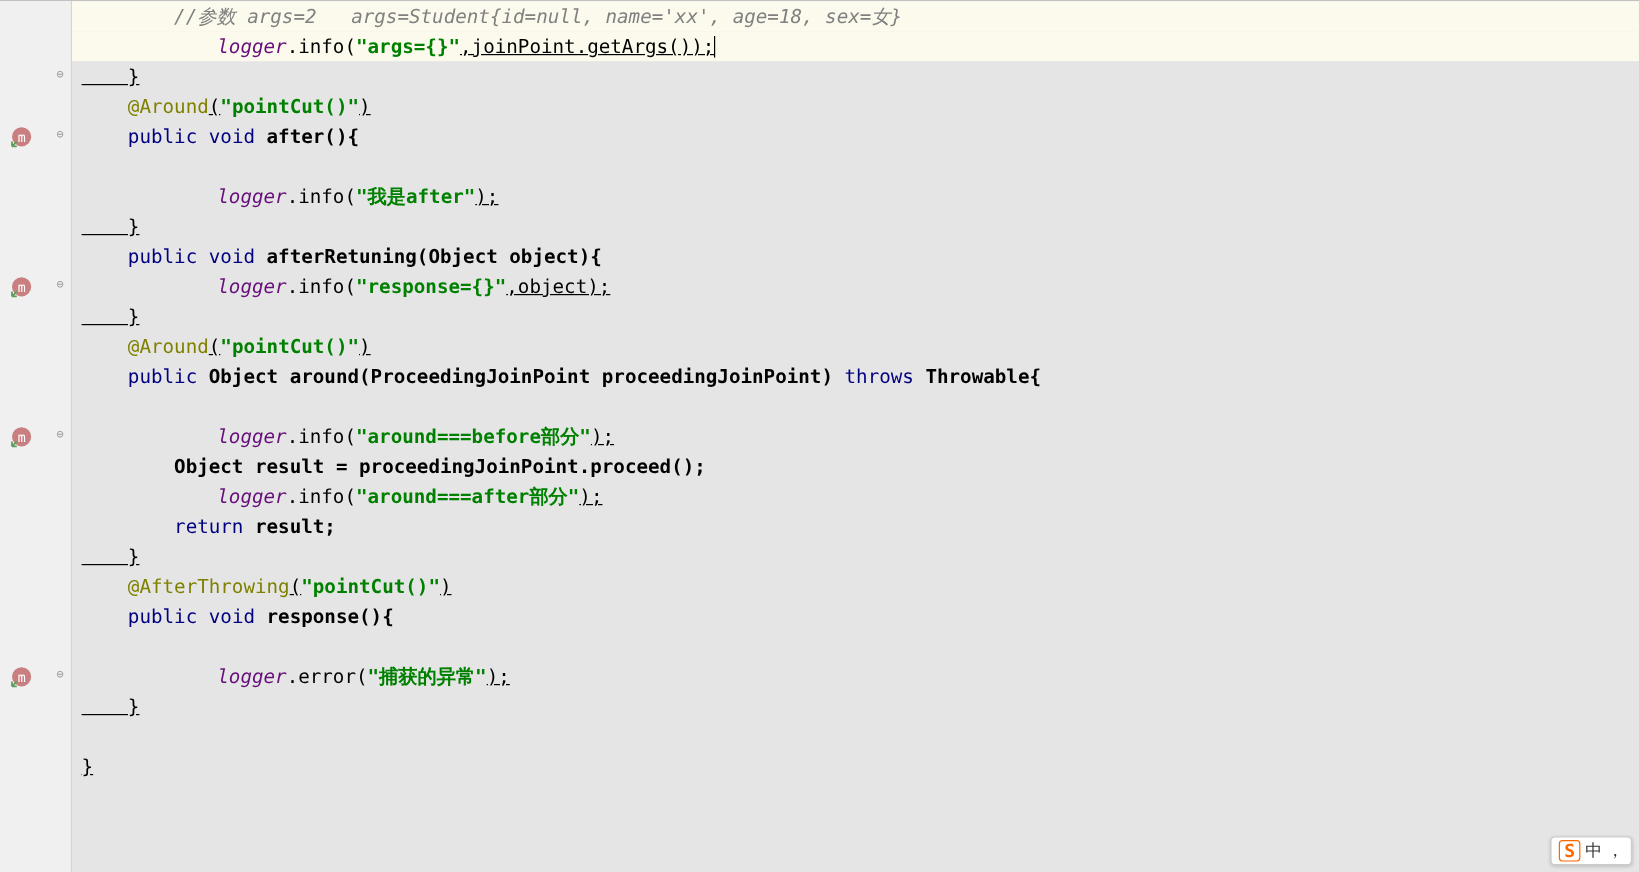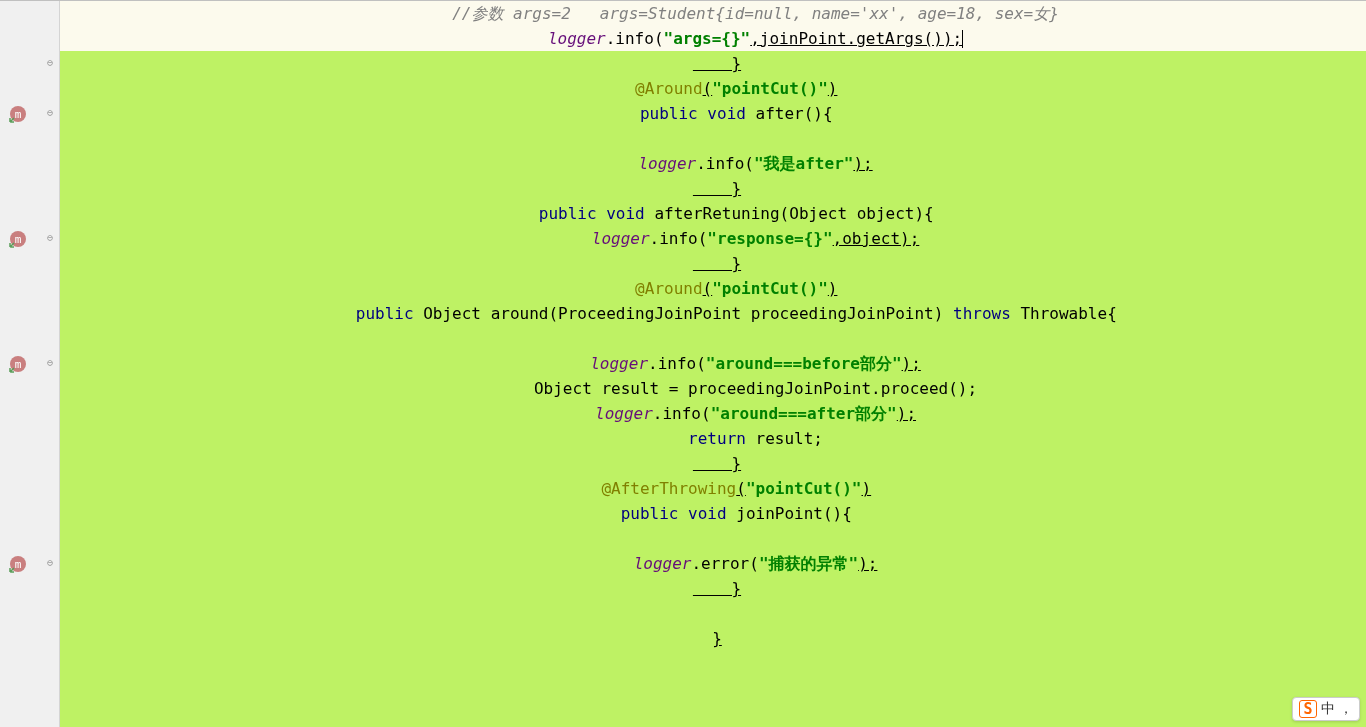--- a/index.html
+++ b/index.html
@@ -33,45 +33,44 @@
   .gutter-collapse {
     position: absolute;
     right: 2px;
     width: 10px;
     height: 10px;
     color: #999;
     font-size: 10px;
   }
   .code-area {
     flex: 1;
-    background: #bef264;
+    background: #e5e5e5;
     position: relative;
-    text-align: center;
   }
   .code-line {
     height: 25px;
     line-height: 25px;
     white-space: pre;
     padding-left: 8px;
   }
   .highlight-line {
     background: #fcfaed;
   }
   .highlight-caret-line {
     background: #fcfaed;
   }
   
   .tk-comment { color: #808080; font-style: italic; }
   .tk-keyword { color: #000080; font-weight: normal; }
   .tk-annotation { color: #808000; }
   .tk-string { color: #008000; font-weight: bold; }
-  .tk-field { color: #660E7A; font-style: italic; }
+  .tk-field { color: #660E7A; font-style: italic; margin-left: 36px; }
   .tk-method { color: #000000; }
   .tk-punct { color: #000000; text-decoration: underline; }
-  .tk-ident { color: #000000; }
+  .tk-ident { color: #000000; font-weight: bold; }
   .caret {
     display: inline-block;
     width: 1px;
     height: 18px;
     background: #000;
     vertical-align: middle;
     position: relative;
     top: -1px;
   }
   .ime-badge {
@@ -151,21 +150,21 @@
     <div class="code-line"><span class="tk-punct">    }</span></div>
     <div class="code-line">    <span class="tk-annotation">@Around</span><span class="tk-punct">(</span><span class="tk-string">"pointCut()"</span><span class="tk-punct">)</span></div>
     <div class="code-line">    <span class="tk-keyword">public</span><span class="tk-ident"> Object around(ProceedingJoinPoint proceedingJoinPoint) </span><span class="tk-keyword">throws</span><span class="tk-ident"> Throwable{</span></div>
     <div class="code-line"></div>
     <div class="code-line">        <span class="tk-field">logger</span><span class="tk-method">.info(</span><span class="tk-string">"around===before部分"</span><span class="tk-punct">);</span></div>
     <div class="code-line"><span class="tk-ident">        Object result = proceedingJoinPoint.proceed();</span></div>
     <div class="code-line">        <span class="tk-field">logger</span><span class="tk-method">.info(</span><span class="tk-string">"around===after部分"</span><span class="tk-punct">);</span></div>
     <div class="code-line">        <span class="tk-keyword">return</span><span class="tk-ident"> result;</span></div>
     <div class="code-line"><span class="tk-punct">    }</span></div>
     <div class="code-line">    <span class="tk-annotation">@AfterThrowing</span><span class="tk-punct">(</span><span class="tk-string">"pointCut()"</span><span class="tk-punct">)</span></div>
-    <div class="code-line">    <span class="tk-keyword">public</span> <span class="tk-keyword">void</span><span class="tk-ident"> joinPoint(){</span></div>
+    <div class="code-line">    <span class="tk-keyword">public</span> <span class="tk-keyword">void</span><span class="tk-ident"> response(){</span></div>
     <div class="code-line"></div>
     <div class="code-line">        <span class="tk-field">logger</span><span class="tk-method">.error(</span><span class="tk-string">"捕获的异常"</span><span class="tk-punct">);</span></div>
     <div class="code-line"><span class="tk-punct">    }</span></div>
     <div class="code-line"></div>
     <div class="code-line"><span class="tk-punct">}</span></div>
   </div>
 </div>
 
 <div class="ime-badge">
   <span class="ime-logo">S</span>

